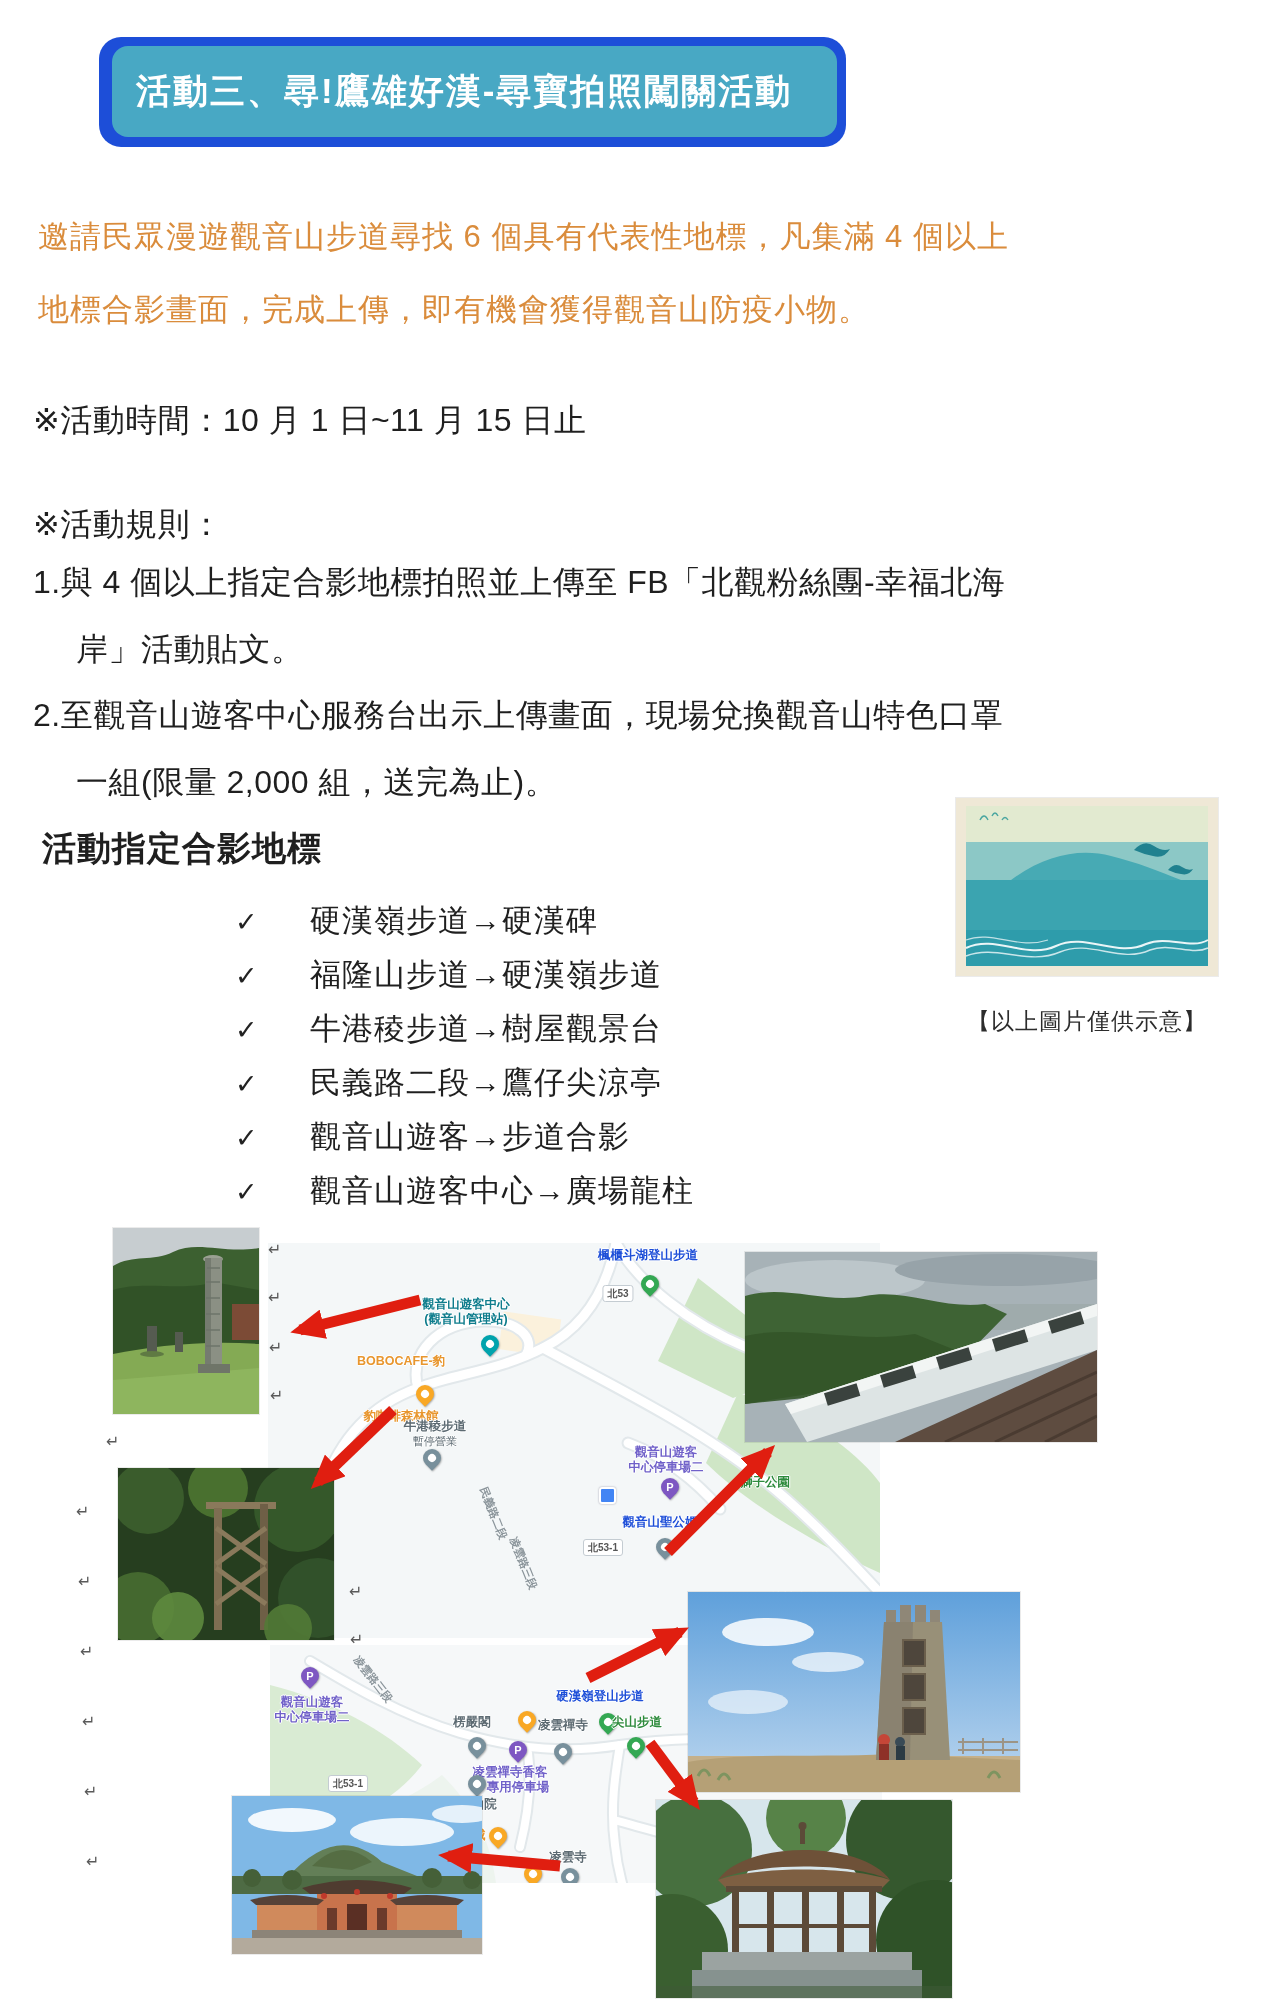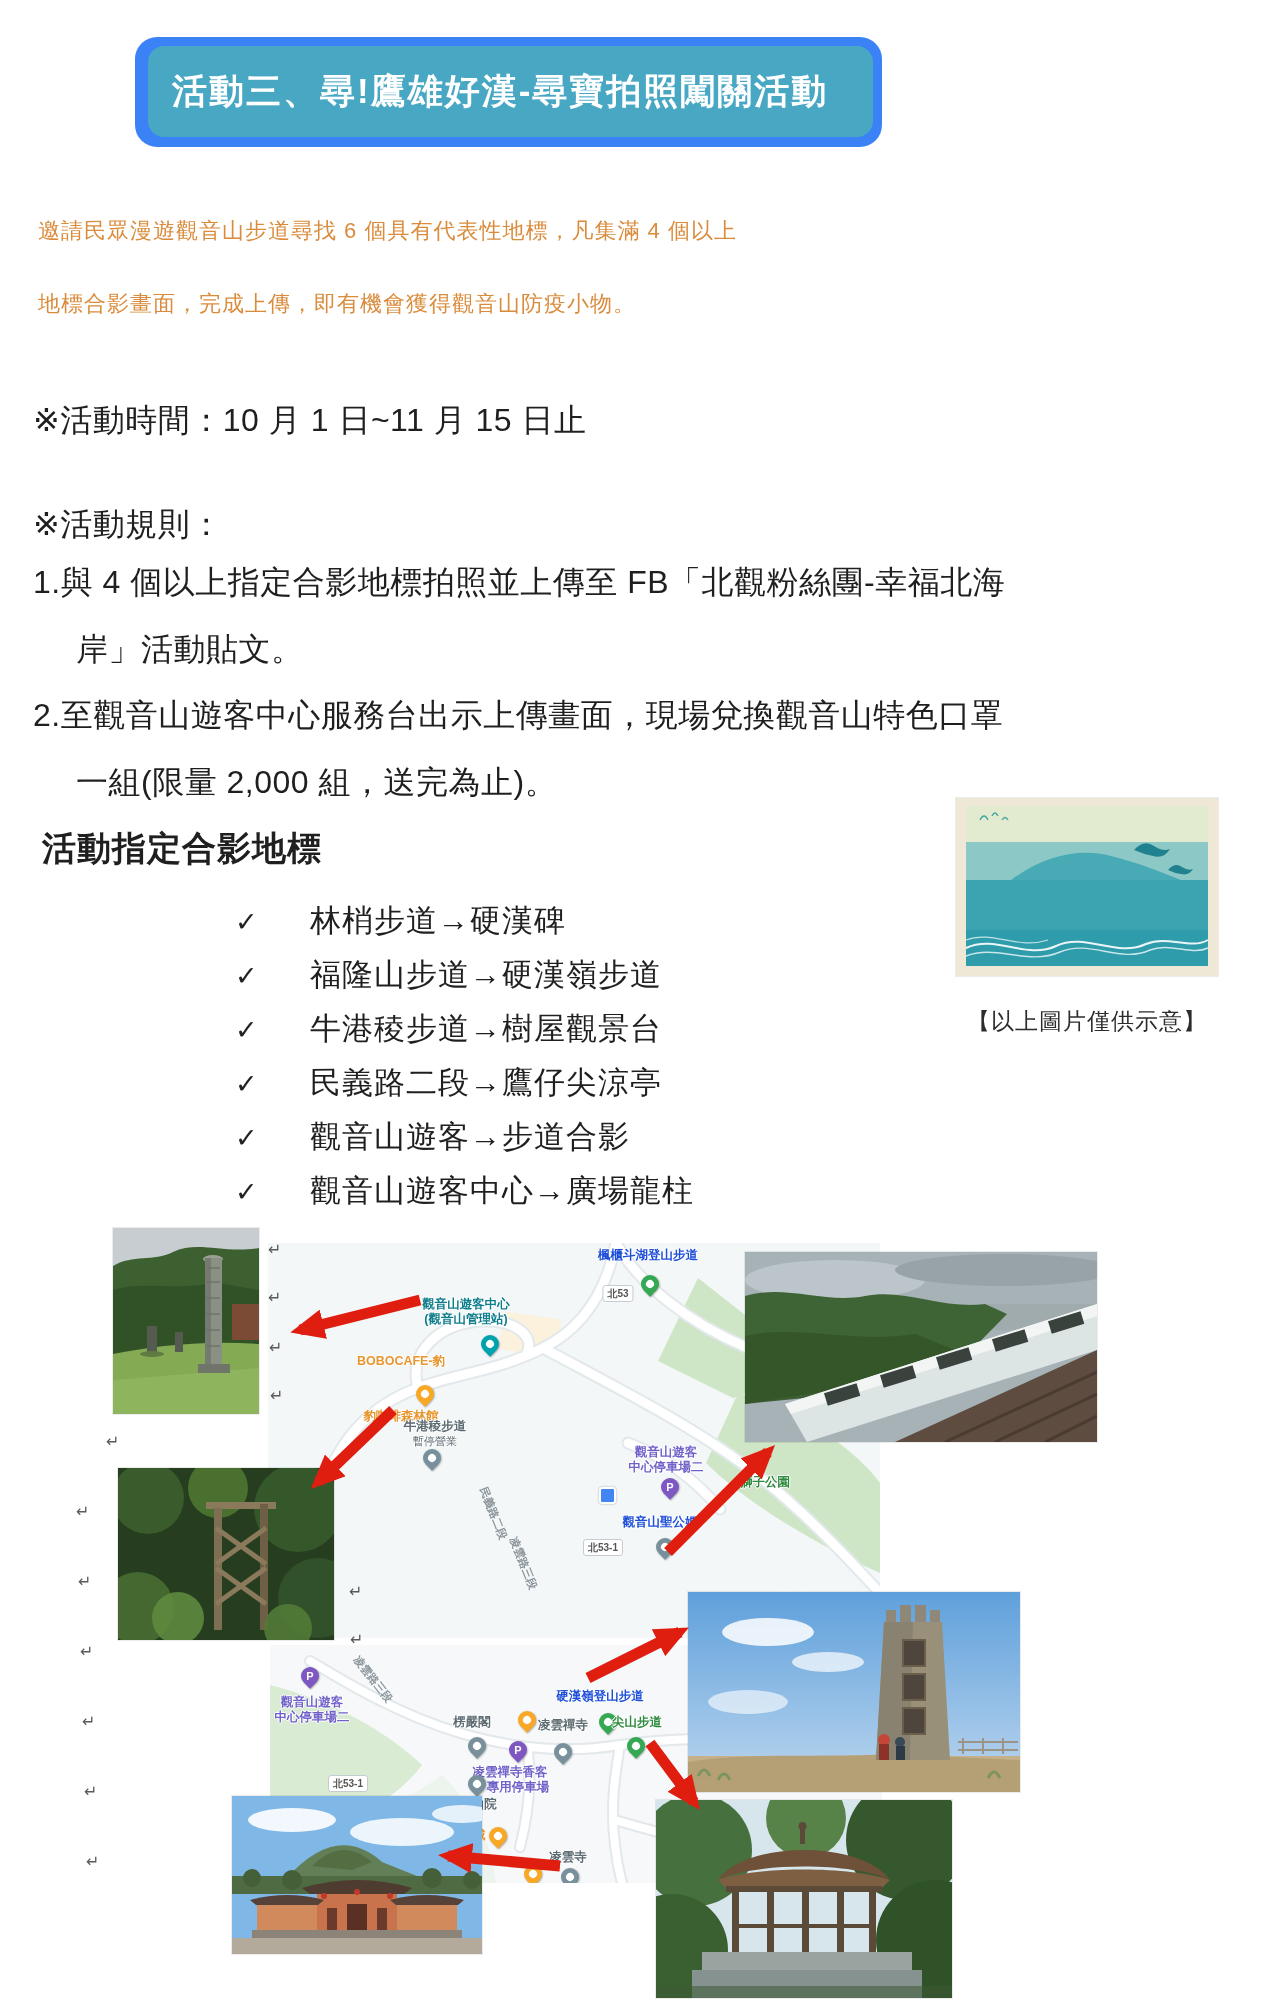--- a/index.html
+++ b/index.html
@@ -2,25 +2,25 @@
 <html><head>
 <meta charset="utf-8">
 <style>
   html,body{margin:0;padding:0;}
   body{
     width:1274px;height:2000px;position:relative;background:#ffffff;
     font-family:"Liberation Sans","DejaVu Sans",sans-serif;overflow:hidden;color:#1f1f1f;
   }
   .abs{position:absolute;}
   
-  .banner-outer{left:99px;top:37px;width:747px;height:110px;background:#3b82f6;border-radius:22px;margin-left:36px;}
+  .banner-outer{left:99px;top:37px;width:747px;height:110px;background:#1d4ed8;border-radius:22px;}
   .banner-inner{position:absolute;left:13px;top:9px;right:9px;bottom:10px;background:#48A8C4;border-radius:16px;
     display:flex;align-items:center;padding-left:24px;color:#ffffff;font-weight:bold;font-size:35px;letter-spacing:2px;}
   
-  .t-body{font-size:22px;letter-spacing:1px;white-space:nowrap;}
+  .t-body{font-size:31px;letter-spacing:1px;white-space:nowrap;}
   .t-orange{color:#DA8C3C;}
   .t-rule{font-size:32px;letter-spacing:0.5px;white-space:nowrap;}
   .t-head{font-size:34px;font-weight:bold;letter-spacing:1px;white-space:nowrap;}
   .chk-glyph{font-size:27px;color:#222;}
   .chk-text{font-size:31px;letter-spacing:1px;white-space:nowrap;}
   .caption{font-size:23px;letter-spacing:1px;color:#2c2c2c;}
   .pc{font-size:16px;color:#5a5a5a;}
   
   .mapbox{background:#F4F7F8;overflow:hidden;}
   .ml{position:absolute;font-size:12.5px;line-height:15px;font-weight:bold;text-align:center;white-space:nowrap;
@@ -54,21 +54,21 @@
 <div class="abs t-rule" style="left:33px;top:503px;">※活動規則：</div>
 <div class="abs t-rule" style="left:33px;top:561px;">1.與 4 個以上指定合影地標拍照並上傳至 FB「北觀粉絲團-幸福北海</div>
 <div class="abs t-rule" style="left:76px;top:628px;">岸」活動貼文。</div>
 <div class="abs t-rule" style="left:33px;top:694px;">2.至觀音山遊客中心服務台出示上傳畫面，現場兌換觀音山特色口罩</div>
 <div class="abs t-rule" style="left:76px;top:761px;">一組(限量 2,000 組，送完為止)。</div>
 
 <div class="abs t-head" style="left:42px;top:826px;">活動指定合影地標</div>
 
 <div class="abs" style="left:235px;top:900px;">
   <span class="chk-glyph">✓</span>
-  <span class="chk-text" style="margin-left:48px;">林梢步道→硬漢碑</span>
+  <span class="chk-text" style="margin-left:48px;">硬漢嶺步道→硬漢碑</span>
 </div>
 <div class="abs" style="left:235px;top:954px;">
   <span class="chk-glyph">✓</span>
   <span class="chk-text" style="margin-left:48px;">福隆山步道→硬漢嶺步道</span>
 </div>
 <div class="abs" style="left:235px;top:1008px;">
   <span class="chk-glyph">✓</span>
   <span class="chk-text" style="margin-left:48px;">牛港稜步道→樹屋觀景台</span>
 </div>
 <div class="abs" style="left:235px;top:1062px;">

